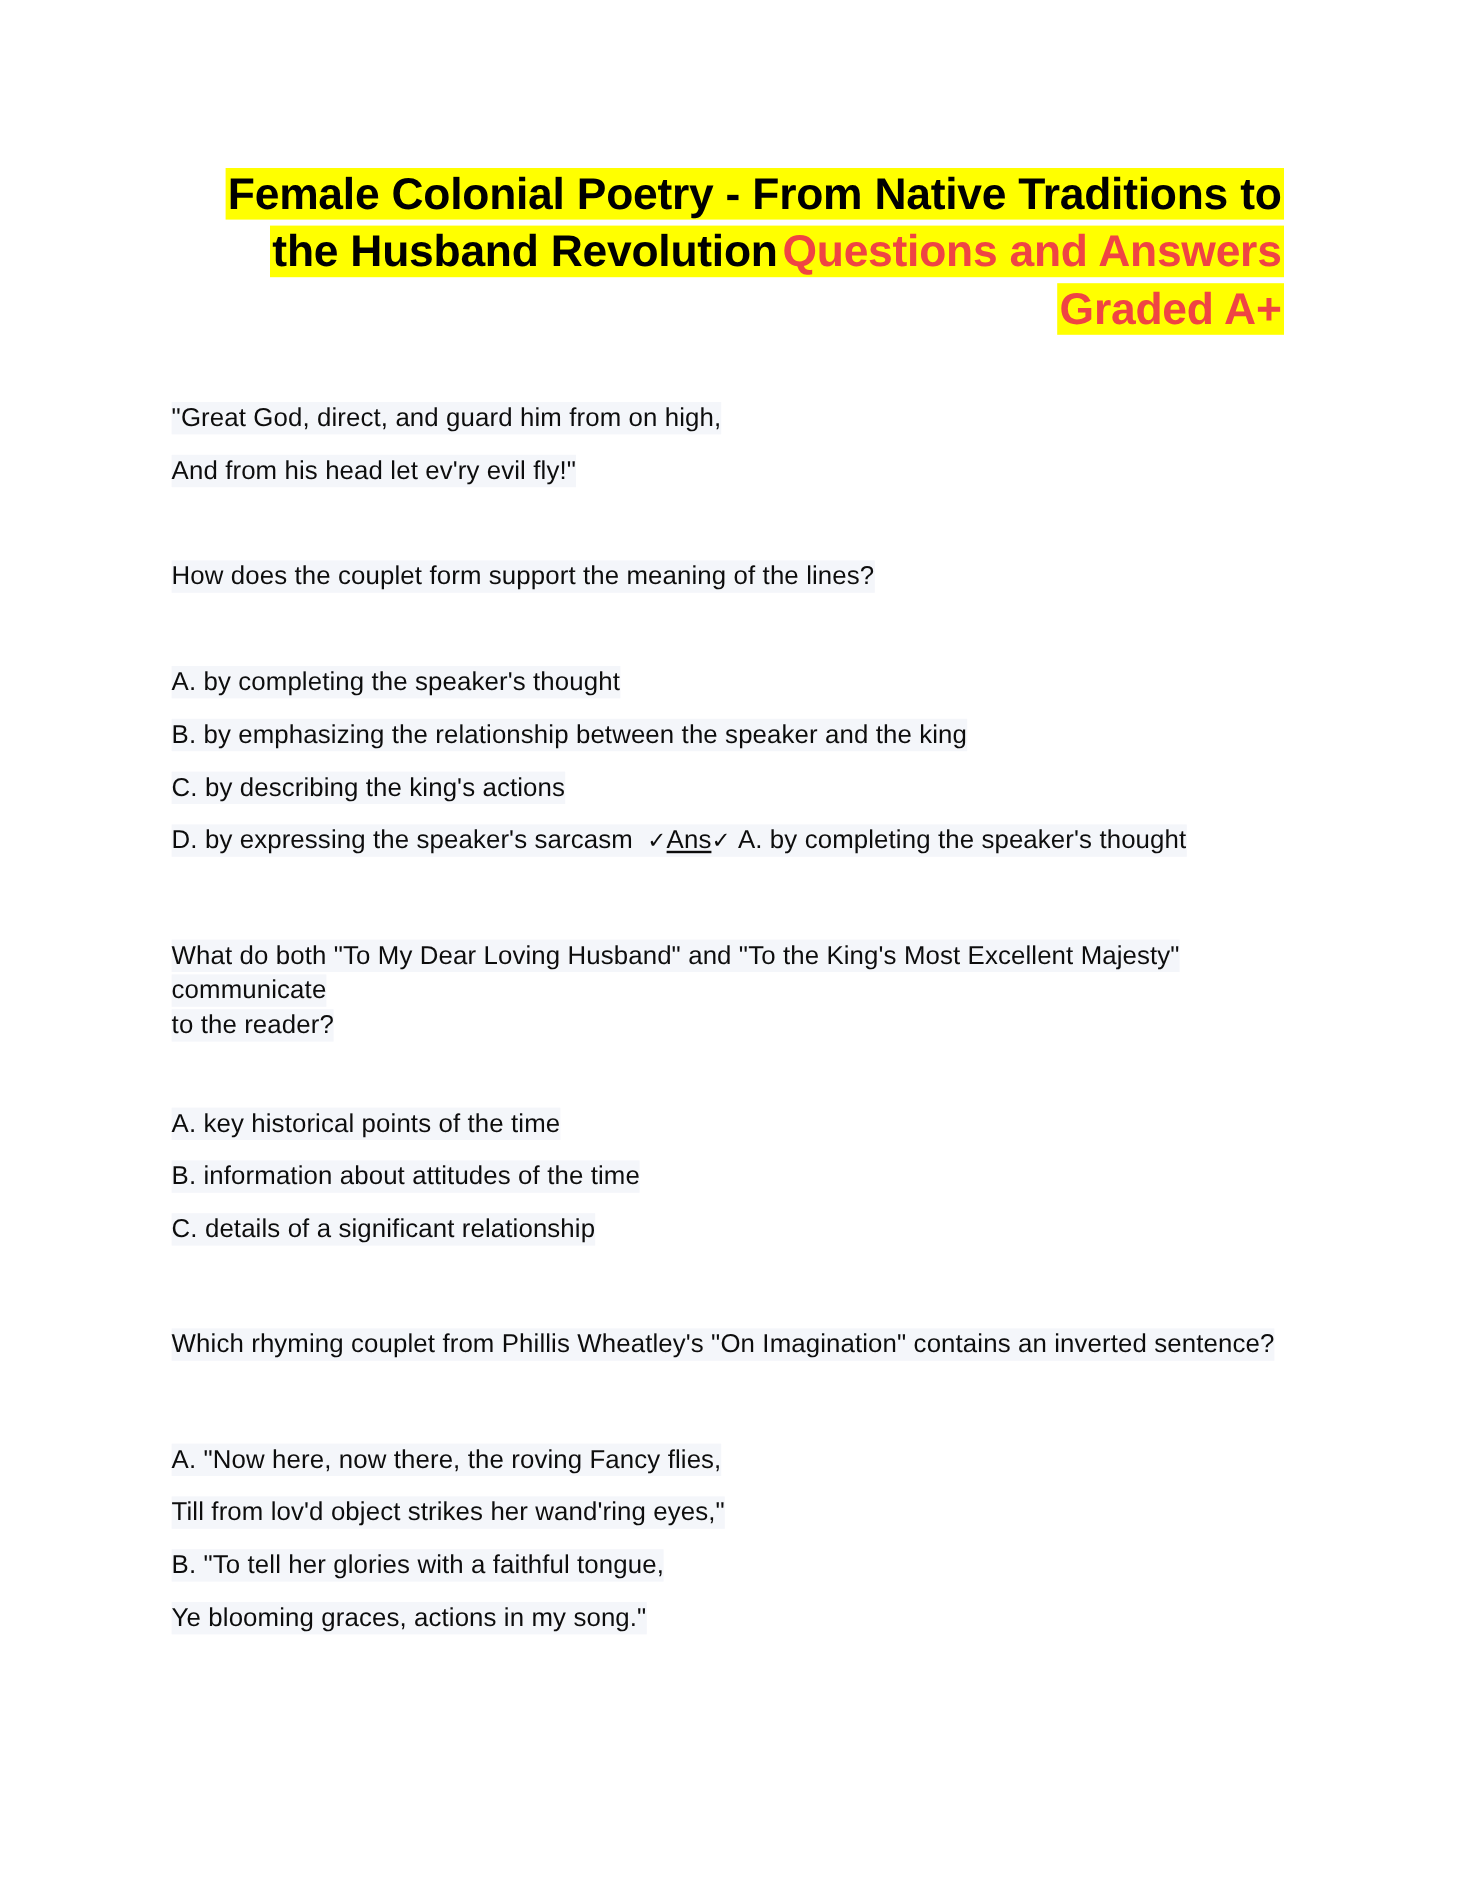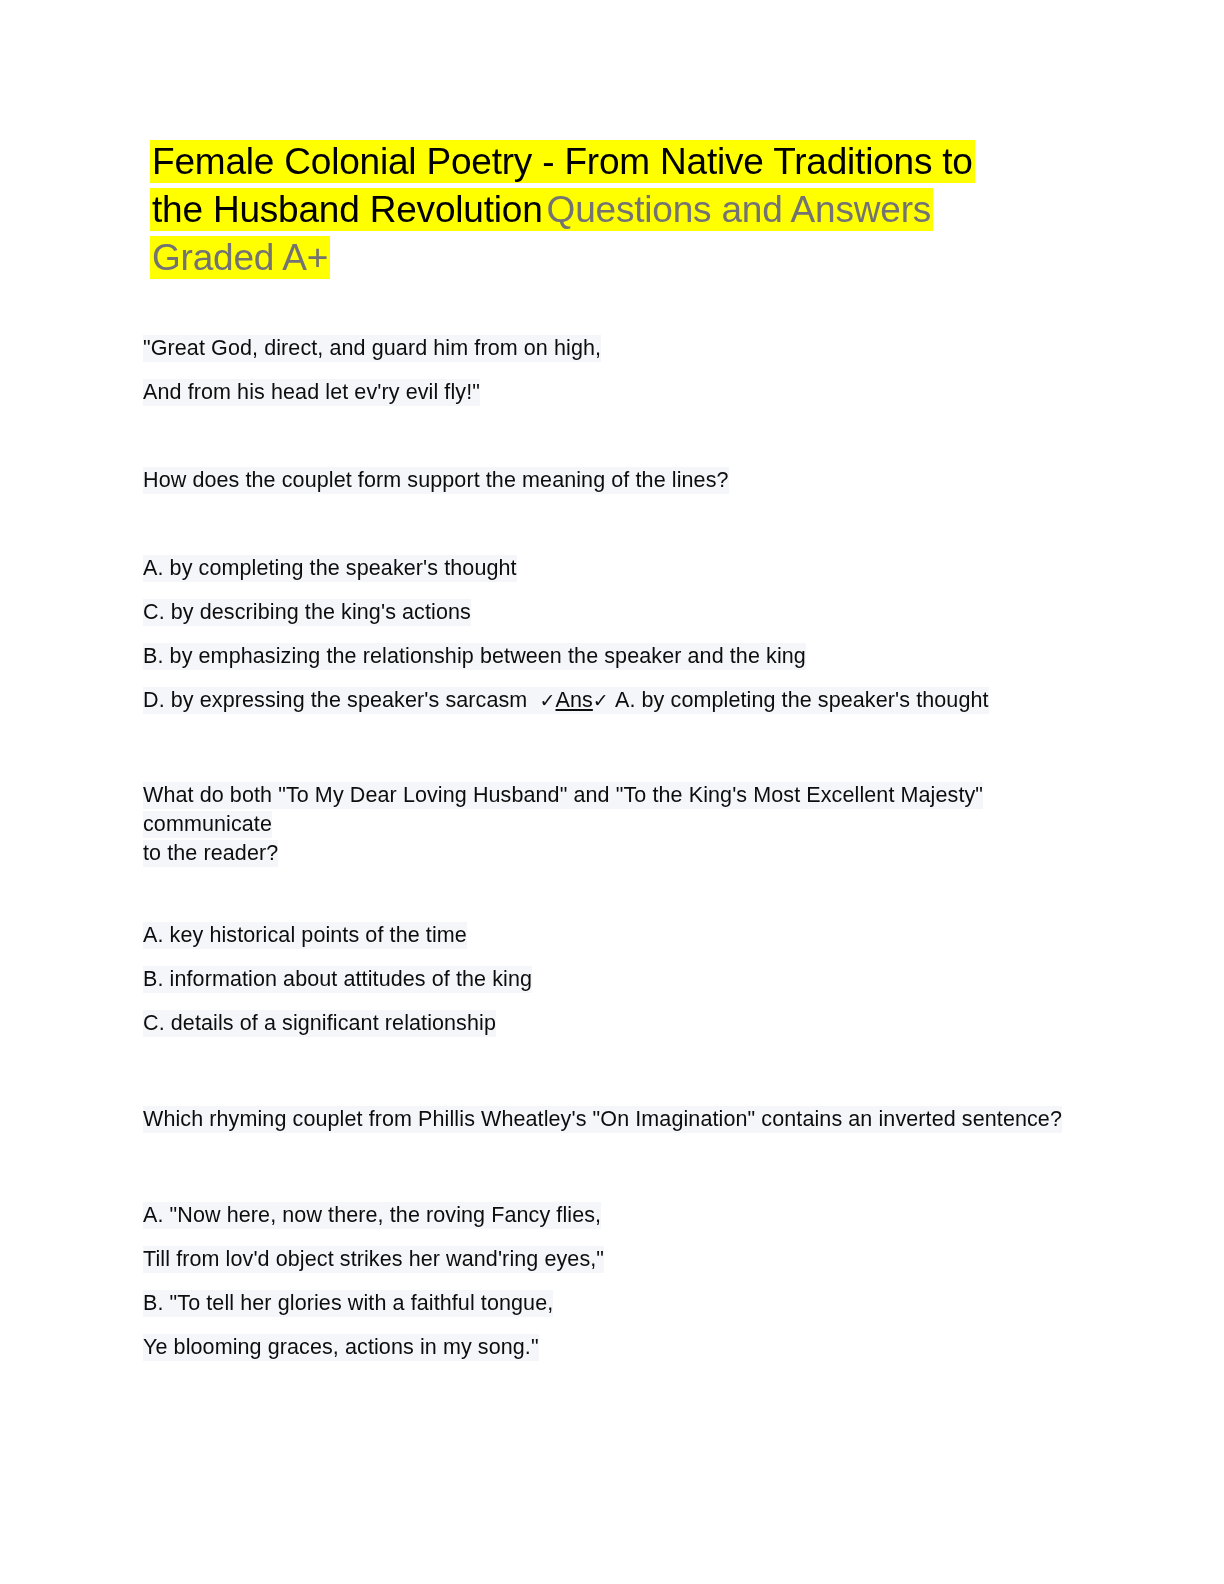--- a/index.html
+++ b/index.html
@@ -24,36 +24,36 @@
     background: #ffffff;
     box-sizing: border-box;
   }
 
   
   .doc-title {
     position: absolute;
     left: 150px;
     top: 138px;
     width: 920px;
-    text-align: left;
+    text-align: right;
     font-family: "Liberation Sans Narrow", "Liberation Sans", sans-serif;
-    font-weight: normal;
+    font-weight: bold;
     font-size: 37px;
     line-height: 48px;
     letter-spacing: -0.2px;
     color: #000000;
   }
   .doc-title .hl {
     background: #ffff00;
     padding: 1px 2px;
     box-decoration-break: clone;
     -webkit-box-decoration-break: clone;
   }
   .doc-title .part-a { color: #000000; }
-  .doc-title .part-b { color: #737373; }
+  .doc-title .part-b { color: #ef4444; }
 
   .title-line {
     display: block;
     white-space: nowrap;
   }
 
   
   .body-wrap {
     position: absolute;
     left: 143px;
@@ -115,36 +115,36 @@
       <div class="txt line"><span class="bg">"Great God, direct, and guard him from on high,</span></div>
       <div class="txt line"><span class="bg">And from his head let ev'ry evil fly!"</span></div>
 
       <div class="gap-lg"></div>
 
       <div class="txt line"><span class="bg">How does the couplet form support the meaning of the lines?</span></div>
 
       <div class="gap-lg"></div>
 
       <div class="txt line"><span class="bg">A. by completing the speaker's thought</span></div>
+      <div class="txt line"><span class="bg">B. by emphasizing the relationship between the speaker and the king</span></div>
       <div class="txt line"><span class="bg">C. by describing the king's actions</span></div>
-      <div class="txt line"><span class="bg">B. by emphasizing the relationship between the speaker and the king</span></div>
       <div class="txt line"><span class="bg"><span>D. by expressing the speaker's sarcasm</span><span>&nbsp; </span><span class="ans-mark">✓</span><span class="ans-word">Ans</span><span class="ans-mark">✓</span><span>&nbsp;</span><span>A. by completing the speaker's thought</span></span></div>
 
     </div>
 
     <div class="gap-xl"></div>
 
     <div>
 
       <div class="txt para"><span class="bg">What do both "To My Dear Loving Husband" and "To the King's Most Excellent Majesty" communicate</span><br><span class="bg">to the reader?</span></div>
 
       <div class="gap-xl"></div>
 
       <div class="txt line"><span class="bg">A. key historical points of the time</span></div>
-      <div class="txt line"><span class="bg">B. information about attitudes of the king</span></div>
+      <div class="txt line"><span class="bg">B. information about attitudes of the time</span></div>
       <div class="txt line"><span class="bg">C. details of a significant relationship</span></div>
 
     </div>
 
     <div class="gap-xl"></div>
 
     <div>
 
       <div class="txt line"><span class="bg">Which rhyming couplet from Phillis Wheatley's "On Imagination" contains an inverted sentence?</span></div>
 

